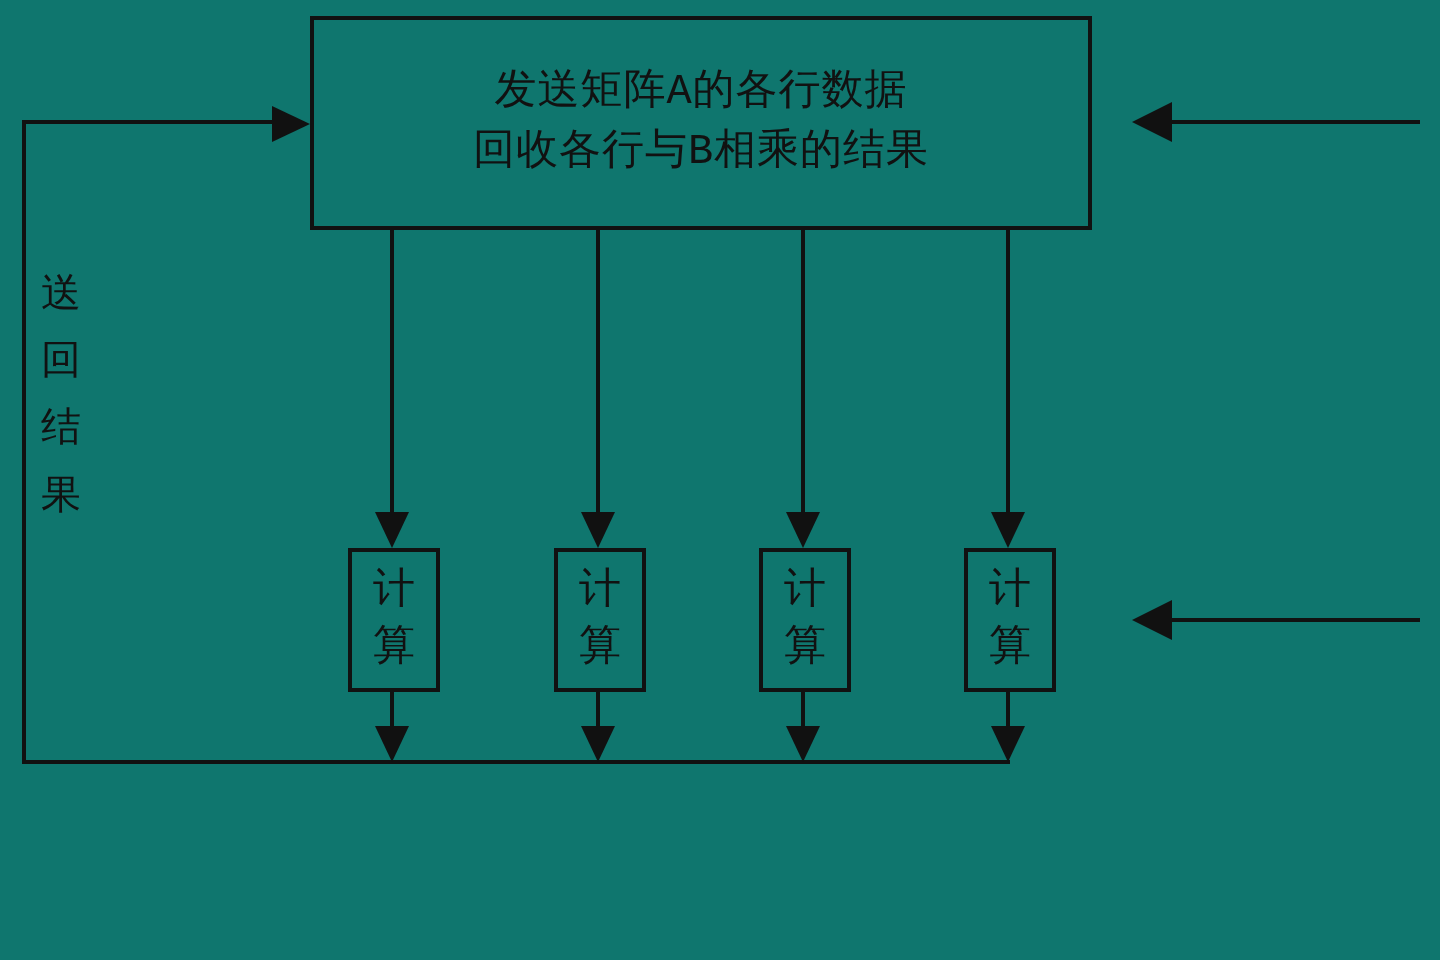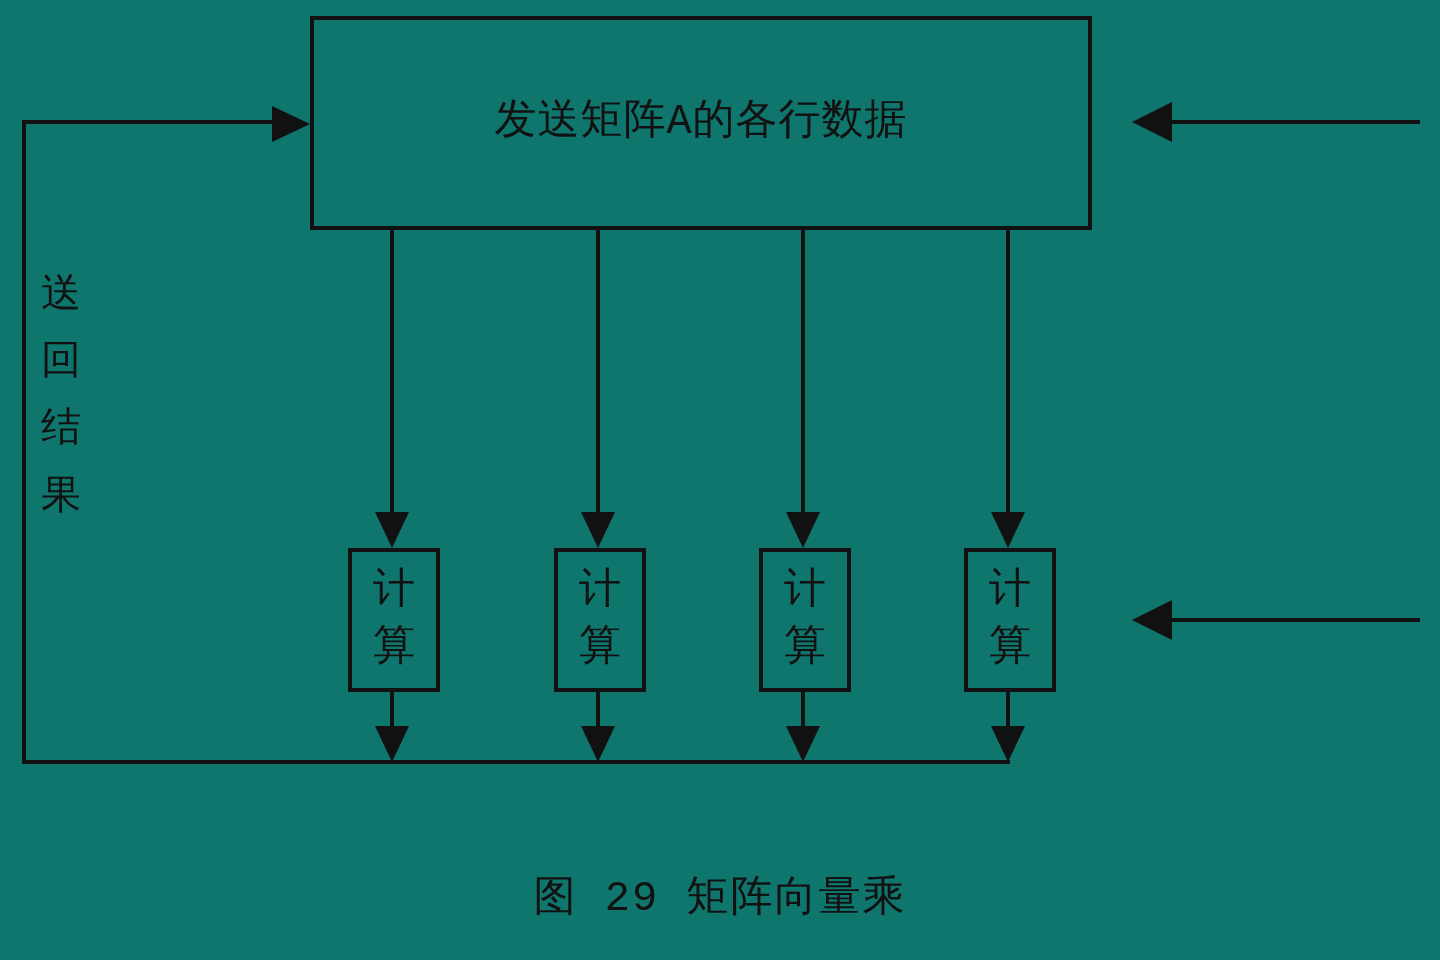--- a/index.html
+++ b/index.html
@@ -140,20 +140,21 @@
     font-weight: 500;
   }
 </style>
 </head>
 <body>
 
 <div id="canvas">
 
   <div class="master-box">
     <div class="master-line">发送矩阵A的各行数据</div>
+    <div class="master-line">回收各行与B相乘的结果</div>
   </div>
 
   <div class="hline" style="left:1172px; top:120px; width:248px;"></div>
   <div class="arrow-left" style="left:1132px; top:102px;"></div>
 
   <div class="hline" style="left:1172px; top:618px; width:248px;"></div>
   <div class="arrow-left" style="left:1132px; top:600px;"></div>
 
   <div class="hline" style="left:22px; top:760px; width:988px;"></div>
   <div class="vline" style="left:22px; top:120px; height:644px;"></div>
@@ -197,15 +198,14 @@
 
   <div class="vline" style="left:1006px; top:230px; height:282px;"></div>
   <div class="arrow-down" style="left:991px; top:512px;"></div>
   <div class="compute-box" style="left:964px;">
     <div class="compute-char">计</div>
     <div class="compute-char">算</div>
   </div>
   <div class="vline" style="left:1006px; top:692px; height:36px;"></div>
   <div class="arrow-down" style="left:991px; top:726px;"></div>
 
-  <div class="caption">图 29 矩阵向量乘</div>
 
 </div>
 
 </body></html>

